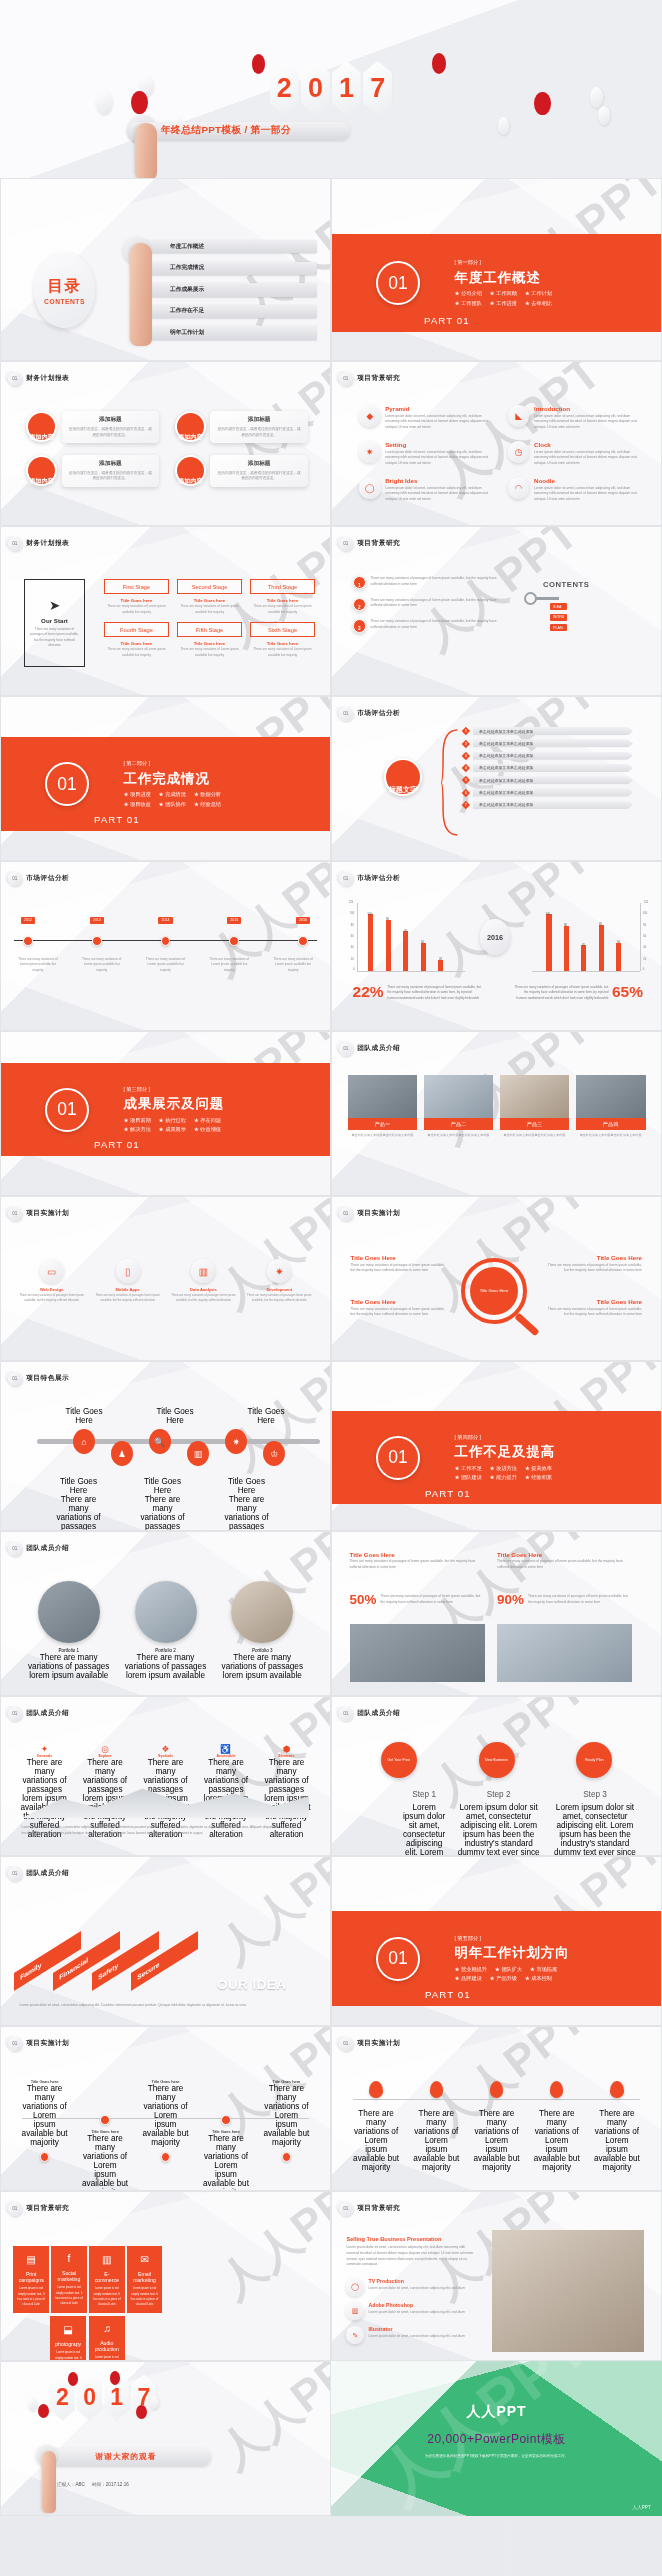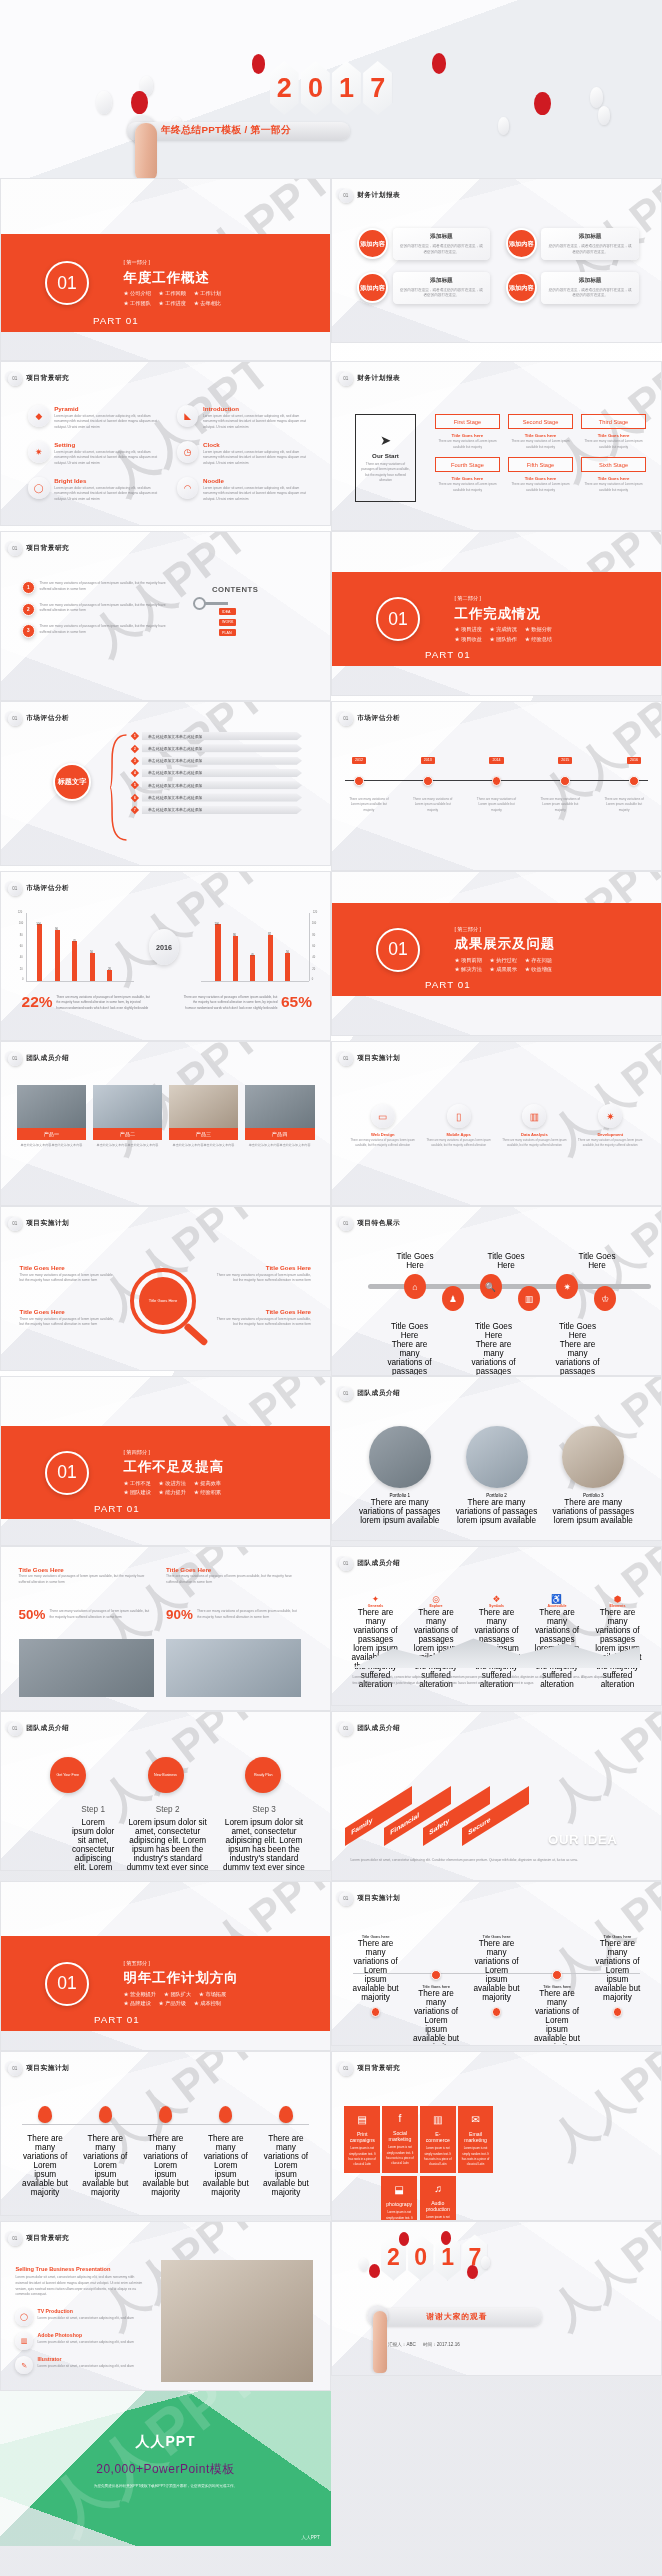--- a/index.html
+++ b/index.html
@@ -100,21 +100,21 @@
   .dv-dash{width:0.5px;align-self:stretch;margin:11.3px 0 11.3px 19.6px;
     background:repeating-linear-gradient(#fff 0 2.1px, transparent 2.1px 4.6px); flex:none;}
   .dv-text{margin-left:14.4px;color:#fff;}
   .dv-text .pre{font-size:5.2px;opacity:.92;margin-bottom:2.6px;}
   .dv-text .big{font-size:13.4px;font-weight:bold;letter-spacing:1px;margin-bottom:3.6px;}
   .dv-bul{display:flex;gap:7.7px;font-size:5.2px;opacity:.93;margin-top:2.6px;}
 
   
   .redball{
     border-radius:50%; background:#ef4a26; color:#fff;
-    display:flex;align-items:center;justify-content:center;flex-direction:column;
+    display:flex;align-items:center;justify-content:flex-end;flex-direction:column;
     font-size:6.2px;line-height:1.15;font-weight:bold;
     border:2.1px solid #fff; box-shadow:0 1.5px 4.1px rgba(0,0,0,.2); flex:none;
   }
   .wcard{
     background:linear-gradient(160deg,#ffffff,#f1f1f4); border-radius:4.6px;
     box-shadow:0 1.5px 4.1px rgba(0,0,0,.13); padding:5.2px 6.2px; text-align:center;
   }
   .wcard .ct{font-size:5.7px;color:#444;font-weight:bold;margin-bottom:2.6px;}
   .wcard .cb{font-size:3.6px;color:#8d8d92;line-height:1.6;}
 
@@ -224,20 +224,38 @@
     <div class="fingercircle" style="left:128px;top:115px;width:29px;height:29px;"></div>
     <div class="finger" style="left:135px;top:123px;height:57px;"></div>
 
     <div class="titlebar">
       <span>年终总结PPT模板 / 第一部分</span>
     </div>
   </div>
 
   <div style="display:grid;grid-template-columns:331px 331px;width:662px;">
 
+    <div class="slide" style="height:183px;">
+      <div class="wm" style="left:222px;top:36px;font-size:49px;">人人PPT</div>
+      <div style="position:absolute;left:33px;top:73px;width:61px;height:76px;border-radius:50%;
+                  background:linear-gradient(150deg,#fcfcfd,#e9eaee);box-shadow:0 2.1px 5.7px rgba(0,0,0,.13);
+                  display:flex;flex-direction:column;align-items:center;justify-content:center;gap:1px;">
+        <div style="font-size:15.5px;font-weight:bold;color:#ef4a26;letter-spacing:1.5px;font-family:'Liberation Serif',serif;">目录</div>
+        <div style="font-size:6.7px;font-weight:bold;color:#ef4a26;letter-spacing:0.5px;">CONTENTS</div>
+      </div>
+      <div style="position:absolute;left:129px;top:61px;width:187px;display:flex;flex-direction:column;gap:8.2px;">
+        <div style="height:13.4px;background:linear-gradient(180deg,#efeff2,#d9dadf);border-radius:1.5px;display:flex;align-items:center;padding-left:40px;font-size:5.7px;font-weight:bold;color:#2f2f31;box-shadow:0 0.5px 1.5px rgba(0,0,0,.1);">年度工作概述</div>
+        <div style="height:13.4px;background:linear-gradient(180deg,#efeff2,#d9dadf);border-radius:1.5px;display:flex;align-items:center;padding-left:40px;font-size:5.7px;font-weight:bold;color:#2f2f31;box-shadow:0 0.5px 1.5px rgba(0,0,0,.1);">工作完成情况</div>
+        <div style="height:13.4px;background:linear-gradient(180deg,#efeff2,#d9dadf);border-radius:1.5px;display:flex;align-items:center;padding-left:40px;font-size:5.7px;font-weight:bold;color:#2f2f31;box-shadow:0 0.5px 1.5px rgba(0,0,0,.1);">工作成果展示</div>
+        <div style="height:13.4px;background:linear-gradient(180deg,#efeff2,#d9dadf);border-radius:1.5px;display:flex;align-items:center;padding-left:40px;font-size:5.7px;font-weight:bold;color:#2f2f31;box-shadow:0 0.5px 1.5px rgba(0,0,0,.1);">工作存在不足</div>
+        <div style="height:13.4px;background:linear-gradient(180deg,#efeff2,#d9dadf);border-radius:1.5px;display:flex;align-items:center;padding-left:40px;font-size:5.7px;font-weight:bold;color:#2f2f31;box-shadow:0 0.5px 1.5px rgba(0,0,0,.1);">明年工作计划</div>
+      </div>
+      <div class="fingercircle" style="left:122px;top:58px;width:27px;height:27px;"></div>
+      <div class="finger" style="left:129px;top:64px;height:103px;"></div>
+    </div>
 
     <div class="slide" style="height:183px;">
       <div class="wm" style="left:155px;top:20.6px;font-size:47px;">人人PPT</div>
       <div class="divider" style="top:55px;height:98px;">
         <div class="dv-circle">01</div>
         <div class="dv-dash"></div>
         <div class="dv-text">
           <div class="pre">[ 第一部分 ]</div>
           <div class="big">年度工作概述</div>
           <div class="dv-bul">

